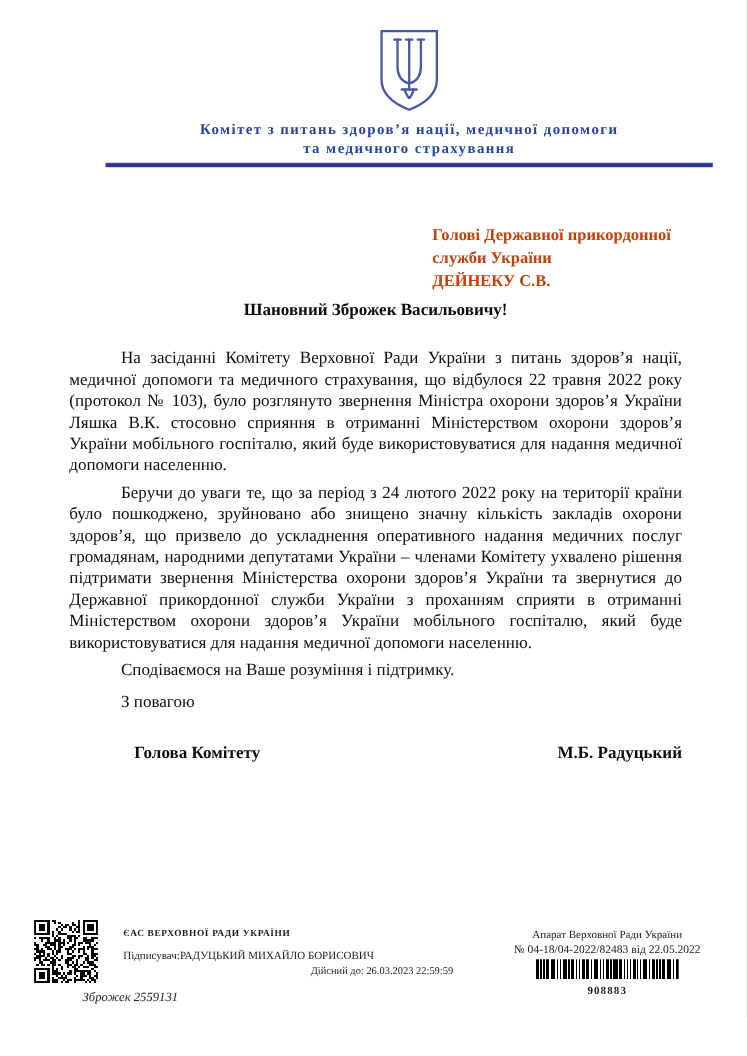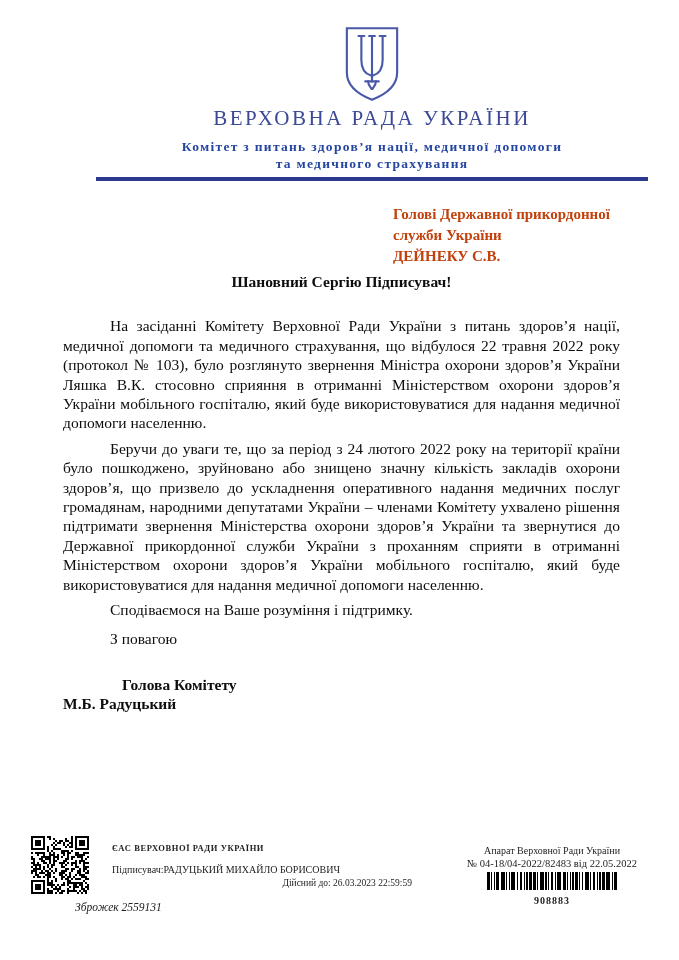--- a/index.html
+++ b/index.html
@@ -49,21 +49,21 @@
   .salutation {
     text-align:center; font-weight:bold; margin-bottom:25px;
   }
   .para {
     text-align:justify; text-indent:47px; margin-bottom:6px;
   }
   .no-just { text-align:left; }
   .closing { text-indent:47px; margin-top:9px; }
   .sig-row {
     display:flex; justify-content:space-between;
-    font-weight:bold; margin-top:27px;flex-direction:column;
+    font-weight:bold; margin-top:27px;
   }
   .sig-row .pos { margin-left:59px; }
   
   .qr { position:absolute; left:31px; top:834px; }
   .dsig {
     position:absolute; left:112px; top:842px; width:300px;
     font-size:10px; color:#1c1c1c; line-height:12px;
   }
   .dsig .sys { font-size:8.5px; font-weight:600; letter-spacing:0.6px; margin-bottom:10px; }
   .dsig .signer { font-size:10px; margin-bottom:1px; }
@@ -90,36 +90,35 @@
   <div class="header">
     <svg class="emblem" width="58" height="76" viewBox="0 0 60 78" fill="none" stroke="#4a58a8" stroke-width="2.2" stroke-linecap="round">
       <path d="M4,2 H56 V48 C56,62 45,70 30,76 C15,70 4,62 4,48 Z"></path>
       <path d="M30,10 V57"></path>
       <path d="M19,10 V35 C19,45 23,49 29,51"></path>
       <path d="M41,10 V35 C41,45 37,49 31,51"></path>
       <path d="M16,10 H22 M38,10 H44 M27,10 H33"></path>
       <path d="M23,57 H37"></path>
       <path d="M26,57 C26,62 30,64 30,66 C30,64 34,62 34,57"></path>
     </svg>
-    <div class="vr-title">ВЕРХОВНА РАДА УКРАЇНИ</div>
     <div class="committee">
       <div>Комітет з питань здоров’я нації, медичної допомоги</div>
       <div>та медичного страхування</div>
     </div>
     <div class="rule"></div>
   </div>
 
   <div class="recipient">
     <div>Голові Державної прикордонної</div>
     <div>служби України</div>
     <div>ДЕЙНЕКУ С.В.</div>
   </div>
 
   <div class="letter-body">
-    <div class="salutation">Шановний Сергію Підписувач!</div>
+    <div class="salutation">Шановний Зброжек Васильовичу!</div>
     <p class="para">На засіданні Комітету Верховної Ради України з питань здоров’я нації, медичної допомоги та медичного страхування, що відбулося 22 травня 2022 року (протокол  №  103),  було розглянуто звернення Міністра охорони здоров’я України Ляшка В.К. стосовно сприяння в отриманні Міністерством охорони здоров’я України мобільного госпіталю, який буде використовуватися для надання медичної допомоги населенню.</p>
     <p class="para">Беручи до уваги те, що за період з 24 лютого 2022 року на території країни було пошкоджено, зруйновано або знищено значну кількість закладів охорони здоров’я, що призвело до ускладнення оперативного надання медичних послуг громадянам, народними депутатами України – членами Комітету ухвалено рішення підтримати звернення Міністерства охорони здоров’я України та звернутися до Державної прикордонної служби України з проханням сприяти в отриманні Міністерством охорони здоров’я України мобільного госпіталю, який буде використовуватися для надання медичної допомоги населенню.</p>
     <p class="para no-just">Сподіваємося на Ваше розуміння і підтримку.</p>
     <p class="closing">З повагою</p>
     <div class="sig-row">
       <span class="pos">Голова Комітету</span>
       <span>М.Б. Радуцький</span>
     </div>
   </div>
 

